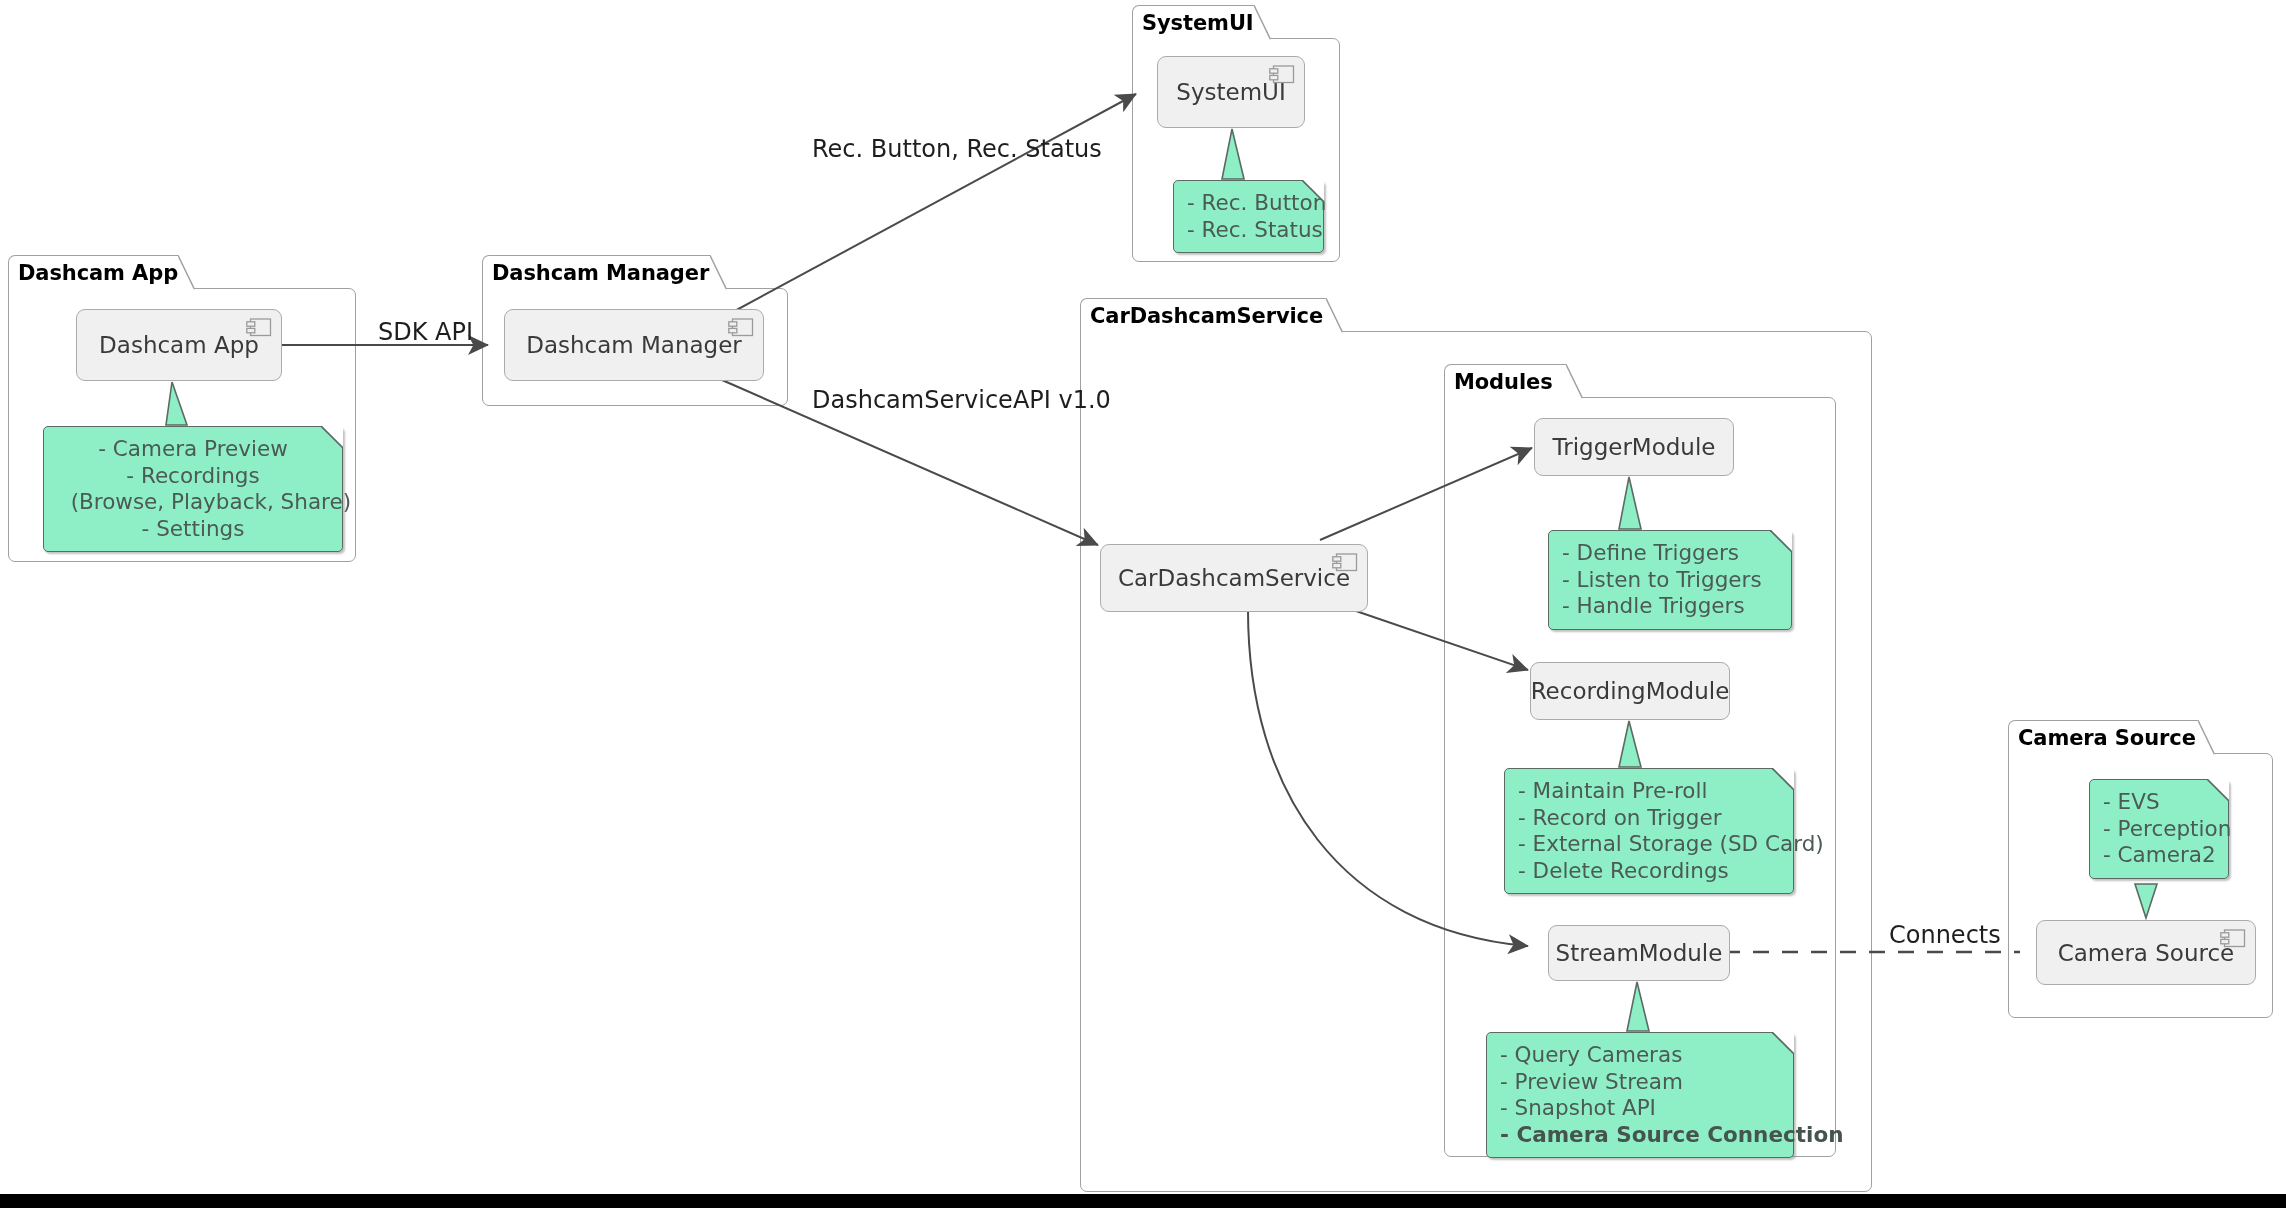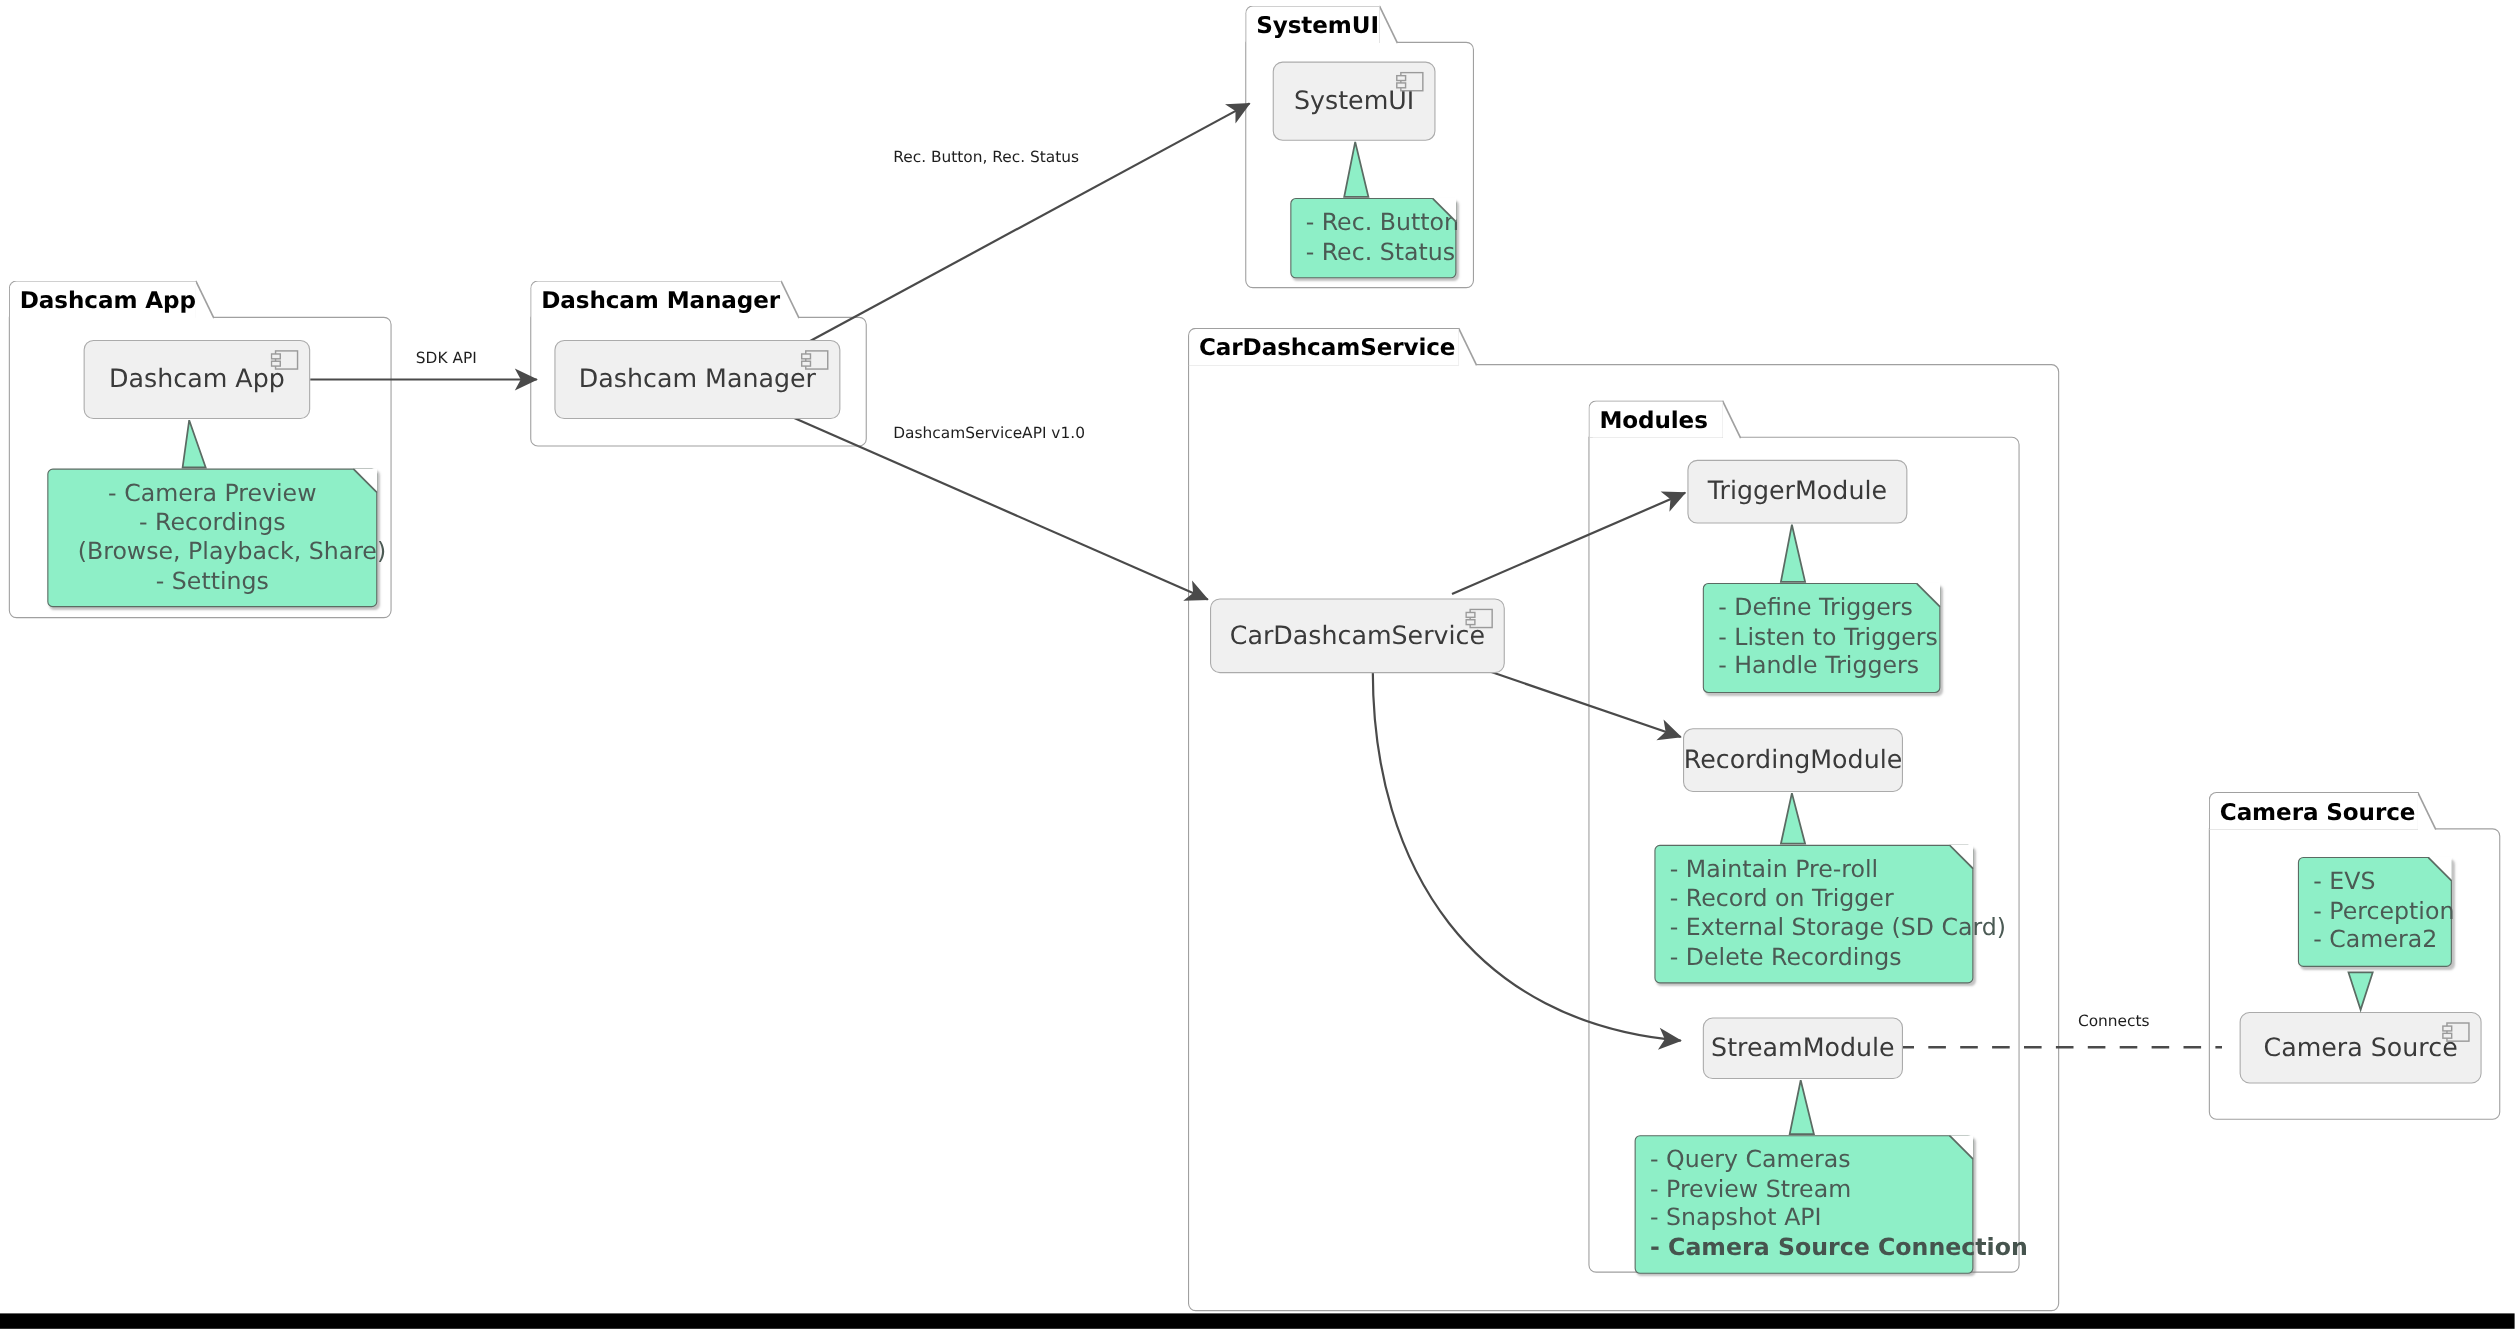--- a/index.html
+++ b/index.html
@@ -99,21 +99,21 @@
     top: -1px;
     width: 22px;
     height: 22px;
   }
   .note .fold svg { display:block; }
   .note .bold { font-weight: bold; color: #46544E; }
 
   
   .edge-label {
     position: absolute;
-    font-size: 14px;
+    font-size: 24px;
     color: #1E1E1E;
     white-space: nowrap;
     z-index: 6;
   }
 
   
   .bottom-bar {
     position: absolute;
     left: 0;
     width: 2286px;
@@ -296,21 +296,21 @@
         <path d="M0.2,0.8 L16.4,34.2" stroke="#A0A0A0" stroke-width="1.5" fill="none"></path>
       </svg>
     </span>
   </div>
   <div class="pkg" style="left:1444px; top:397px; width:392px; height:760px; border-top-left-radius:0;">
   </div>
 
   <div class="comp" style="left:1534px; top:418px; width:200px; height:58px;">
     <span>TriggerModule</span>
   </div>
-  <div class="note" style="left:1534px; top:530px; width:216px;">
+  <div class="note" style="left:1534px; top:530px; width:244px;">
     <span class="fold">
       <svg width="22" height="22" viewBox="0 0 22 22">
         <path d="M0,0 L22,22 L22,0 Z" fill="#FFFFFF"></path>
         <path d="M0,0 L22,22" stroke="#5B6B63" stroke-width="1.6" fill="none"></path>
       </svg>
     </span>
     <div>- Define Triggers</div>
     <div>- Listen to Triggers</div>
     <div>- Handle Triggers</div>
   </div>

